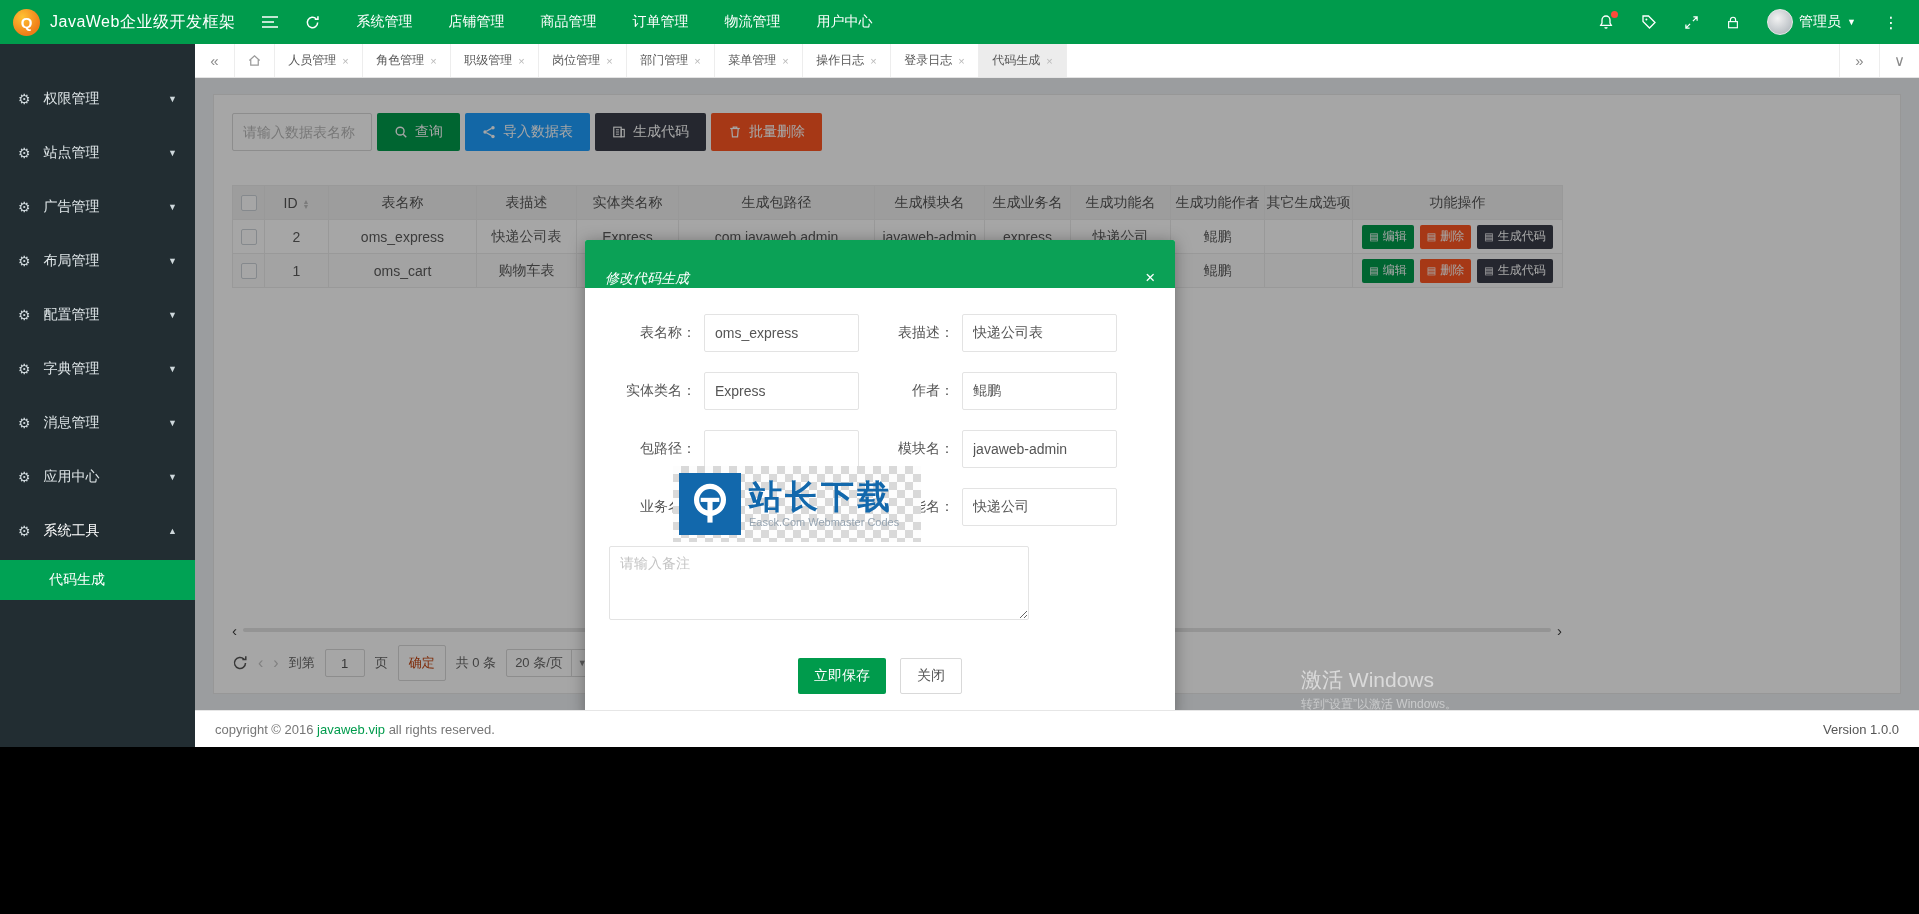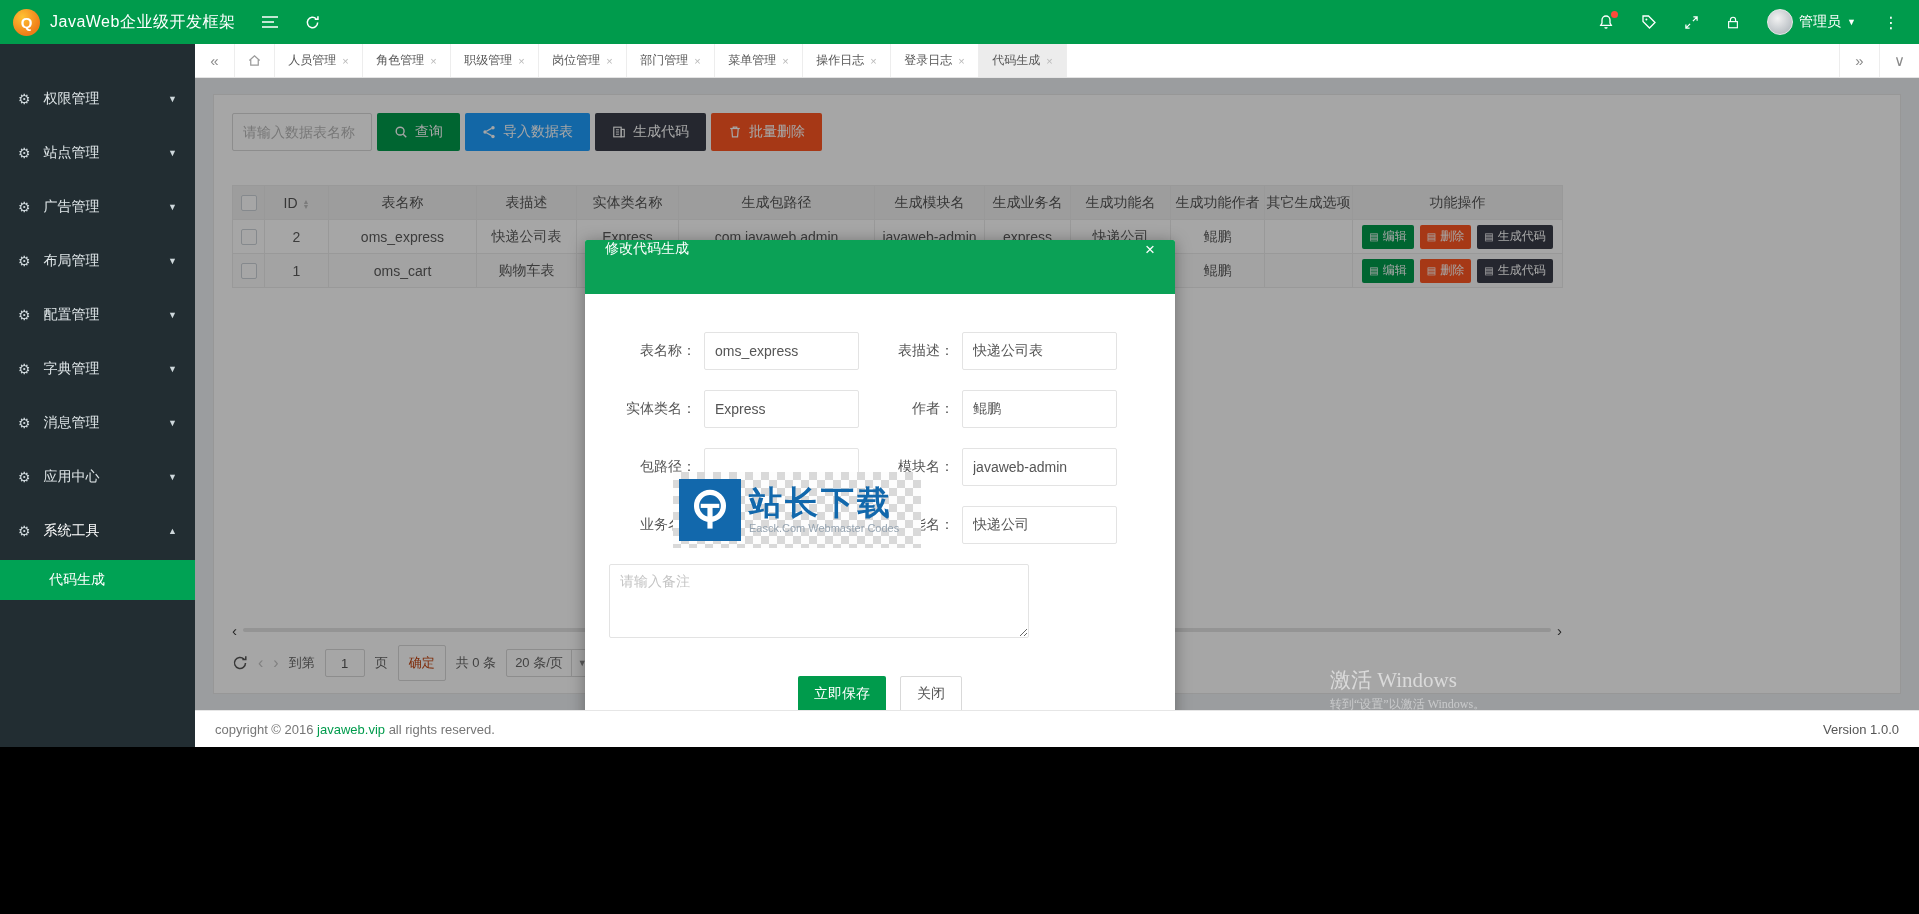--- a/index.html
+++ b/index.html
@@ -72,29 +72,29 @@
   .pg-ic { display:flex; align-items:center; cursor:pointer; }
   .pg-arrow { color:#c6c6c6; font-size:16px; cursor:pointer; }
   .page-input { width:40px; height:28px; border:1px solid #d9d9d9; text-align:center; font-size:13px; color:#555; border-radius:2px; }
   .confirm-btn { height:36px; padding:0 10px; border:1px solid #d9d9d9; background:#fff; color:#c2410c; font-size:13px; border-radius:2px; cursor:pointer; }
   .psize { height:28px; border:1px solid #d9d9d9; background:#fff; display:flex; align-items:center; border-radius:2px; cursor:pointer; }
   .psize .pval { padding:0 8px; }
   .psize .pcaret { width:22px; align-self:stretch; display:flex; align-items:center; justify-content:center; border-left:1px solid #d9d9d9; color:#888; font-size:9px; }
 
   
   .overlay { position:absolute; inset:0; background:rgba(0,0,0,0.35); z-index:10; }
-  .win-wm { position:absolute; left:1135px; top:588px; z-index:12; pointer-events:none;font-family:Liberation Serif, serif; }
+  .win-wm { position:absolute; left:1106px; top:588px; z-index:12; pointer-events:none; }
   .win-wm .l1 { font-size:21px; color:rgba(255,255,255,0.58); }
   .win-wm .l2 { font-size:12px; color:rgba(255,255,255,0.46); margin-top:2px; }
 
   
   .modal { position:absolute; left:390px; top:162px; width:590px; background:#fff; z-index:20; border-radius:2px; box-shadow:0 2px 16px rgba(0,0,0,0.35); }
-  .modal-header { height:54px; background:#0ba156; color:#fff; display:flex; align-items:flex-start; padding:0 20px; font-size:14px; border-radius:2px 2px 0 0; }
+  .modal-header { height:48px; background:#0ba156; color:#fff; display:flex; align-items:flex-end; padding:0 20px; font-size:14px; border-radius:2px 2px 0 0;font-style:italic; }
   .modal-close { margin-left:auto; font-size:17px; color:#fff; cursor:pointer; }
-  .modal-body { padding:38px 24px 0; position:relative; }
+  .modal-body { padding:26px 24px 0; position:relative; }
   .form-row { display:flex; margin-bottom:20px; }
   .fgroup { display:flex; align-items:center; width:258px; }
   .flabel { width:95px; text-align:right; font-size:14px; color:#555; padding-right:8px; flex-shrink:0; }
   .finput { width:155px; height:38px; border:1px solid #e3e3e3; border-radius:2px; padding:0 10px; font-size:14px; color:#555; outline:none; }
   .ftextarea { width:420px; height:74px; border:1px solid #e3e3e3; border-radius:2px; padding:8px 10px; font-size:14px; color:#555; resize:both; outline:none; }
   .ftextarea::placeholder { color:#c4c4c4; }
   .modal-footer { display:flex; justify-content:center; gap:14px; padding:18px 0 24px; }
   .save-btn { background:#009b4c; color:#fff; height:36px; padding:0 16px; font-size:14px; border:none; border-radius:2px; cursor:pointer; }
   .cancel-btn { height:36px; padding:0 16px; border:1px solid #d9d9d9; background:#fff; color:#555; font-size:14px; border-radius:2px; cursor:pointer; }
 
@@ -128,20 +128,28 @@
         <svg viewBox="0 0 18 14" width="18" height="14">
             <path d="M1 2h16M1 7h12M1 12h16" stroke="#fff" stroke-width="1.6" fill="none"></path>
           </svg>
       </span>
       <span class="nav-ic">
         <svg viewBox="0 0 16 16" width="15" height="15">
             <path d="M13.5 8a5.5 5.5 0 1 1-1.6-3.9" fill="none" stroke="#fff" stroke-width="1.6"></path>
             <path d="M13.8 1.2v3.4h-3.4" fill="none" stroke="#fff" stroke-width="1.6"></path>
           </svg>
       </span>
+      <nav class="topmenu" id="topmenu">
+          <span class="top-item">系统管理</span>
+          <span class="top-item">店铺管理</span>
+          <span class="top-item">商品管理</span>
+          <span class="top-item">订单管理</span>
+          <span class="top-item">物流管理</span>
+          <span class="top-item">用户中心</span>
+        </nav>
 
       <div class="navbar-right">
         <span class="nav-ric">
           <svg viewBox="0 0 16 16" width="16" height="16">
               <path d="M8 2a4 4 0 0 0-4 4v3L2.7 11.3h10.6L12 9V6a4 4 0 0 0-4-4z" fill="none" stroke="#fff" stroke-width="1.3"></path>
               <path d="M6.8 13.3a1.3 1.3 0 0 0 2.4 0" fill="none" stroke="#fff" stroke-width="1.3"></path>
             </svg>
           <span class="badge-dot"></span>
         </span>
         <span class="nav-ric">

